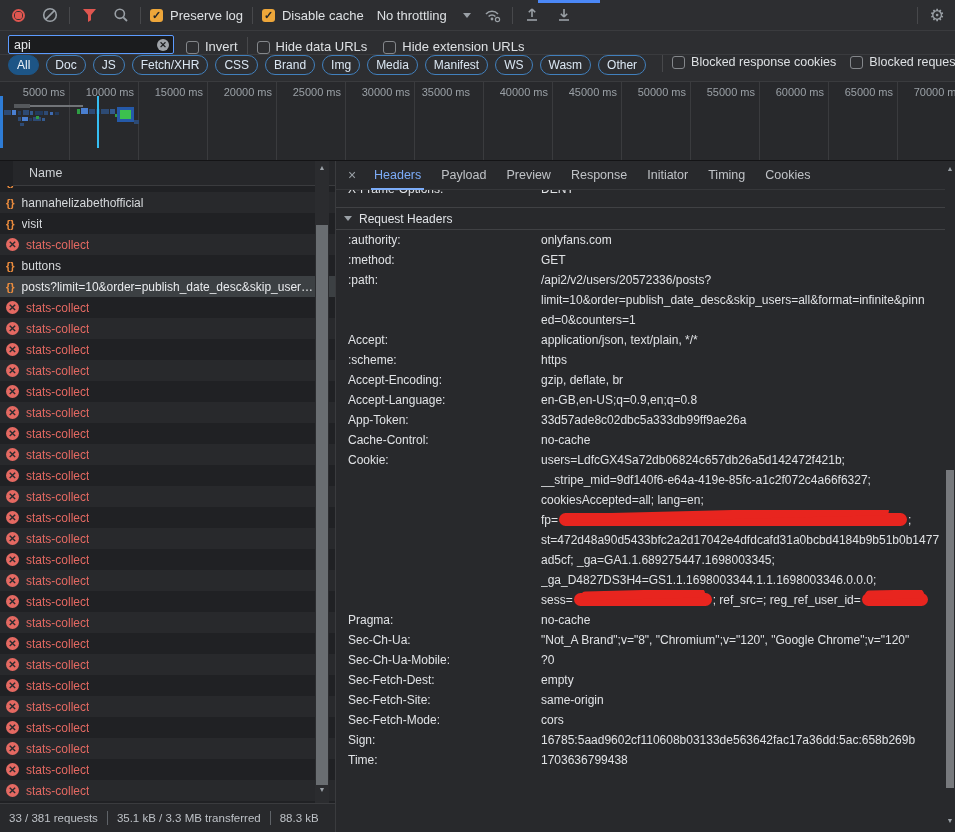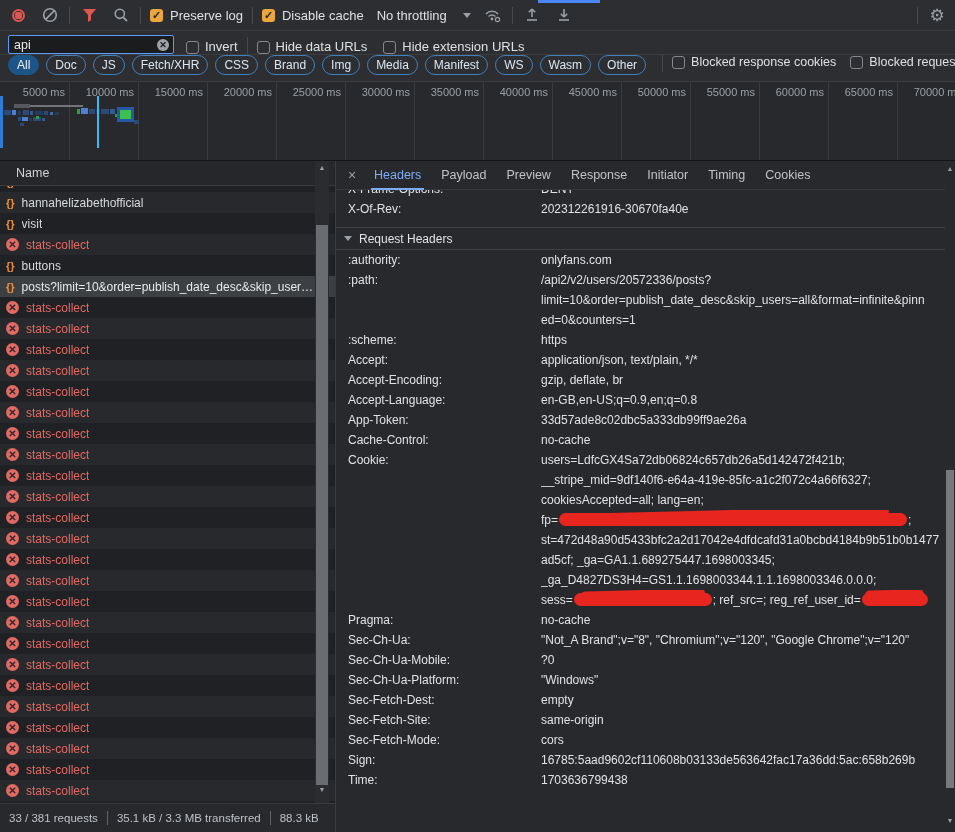--- a/index.html
+++ b/index.html
@@ -45,21 +45,21 @@
   .extra-cb .f-label{font-size:12.5px;}
 
   
   .overview{position:absolute;left:0;top:82px;width:955px;height:79px;background:#28292c;
     border-bottom:1px solid #141416;overflow:hidden;}
   .ov-divider{position:absolute;top:0;bottom:0;width:1px;background:#3a3b3e;}
   .ov-label{position:absolute;top:4px;font-size:11px;color:#9aa0a6;width:70px;text-align:right;white-space:nowrap;}
   .ov-bar{position:absolute;}
 
   
-  .name-header{position:absolute;left:0;top:161px;width:335px;height:25px;background:#26272a;
+  .name-header{position:absolute;left:13px;top:161px;width:335px;height:25px;background:#26272a;
     border-bottom:1px solid #3a3b3e;font-size:12.5px;color:#cfd2d6;line-height:24px;padding-left:16px;}
   .rows{position:absolute;left:0;top:186px;width:335px;height:617px;overflow:hidden;background:#202124;}
   .row{height:21px;display:flex;align-items:center;padding-left:6px;width:335px;
     font-size:12px;color:#d7dadd;white-space:nowrap;overflow:hidden;}
   .row.dark{background:#202124;}
   .row.light{background:#28292c;}
   .row.selected{background:#3c4043;color:#e8eaed;}
   .row.blocked{color:#e46962;}
   .row .lbl{margin-left:7px;overflow:hidden;text-overflow:ellipsis;}
   .icon-json{color:#ed8d3e;font-size:11px;font-weight:bold;flex:none;letter-spacing:0px;}
@@ -225,21 +225,21 @@
     <div class="ov-label" style="left: 64px;">10000 ms</div>
     <div class="ov-divider" style="left: 207px;"></div>
     <div class="ov-label" style="left: 133px;">15000 ms</div>
     <div class="ov-divider" style="left: 276px;"></div>
     <div class="ov-label" style="left: 202px;">20000 ms</div>
     <div class="ov-divider" style="left: 345px;"></div>
     <div class="ov-label" style="left: 271px;">25000 ms</div>
     <div class="ov-divider" style="left: 414px;"></div>
     <div class="ov-label" style="left: 340px;">30000 ms</div>
     <div class="ov-divider" style="left: 483px;"></div>
-    <div class="ov-label" style="left: 409px;">35000 ms</div>
+    <div class="ov-label" style="left: 400px;">35000 ms</div>
     <div class="ov-divider" style="left: 552px;"></div>
     <div class="ov-label" style="left: 478px;">40000 ms</div>
     <div class="ov-divider" style="left: 621px;"></div>
     <div class="ov-label" style="left: 547px;">45000 ms</div>
     <div class="ov-divider" style="left: 690px;"></div>
     <div class="ov-label" style="left: 616px;">50000 ms</div>
     <div class="ov-divider" style="left: 759px;"></div>
     <div class="ov-label" style="left: 685px;">55000 ms</div>
     <div class="ov-divider" style="left: 828px;"></div>
     <div class="ov-label" style="left: 754px;">60000 ms</div>
@@ -432,58 +432,58 @@
       </div>
   </div>
   <div class="kv-clip">
     <div class="kv-row">
       <div class="kv-key kv-line">X-Frame-Options:</div>
       <div class="kv-vals">
           <div class="kv-line">DENY</div>
         </div>
     </div>
   </div>
-  <div class="kv-row">
-    <div class="kv-key kv-line">X-Of-Rev:</div>
-    <div class="kv-vals">
-        <div class="kv-line">202312261916-30670fa40e</div>
-      </div>
-  </div>
   <div class="spacer8"></div>
   <div class="hr"></div>
   <div class="sec">
     <div class="tri"></div>
     <span>Request Headers</span>
   </div>
   <div class="hr"></div>
   <div id="kv-rows">
       <div class="kv-row">
         <div class="kv-key kv-line">:authority:</div>
         <div class="kv-vals">
           <div class="kv-line">onlyfans.com</div>
         </div>
       </div>
       <div class="kv-row">
+        <div class="kv-key kv-line">:method:</div>
+        <div class="kv-vals">
+          <div class="kv-line">GET</div>
+        </div>
+      </div>
+      <div class="kv-row">
         <div class="kv-key kv-line">:path:</div>
         <div class="kv-vals">
           <div class="kv-line">/api2/v2/users/20572336/posts?</div>
           <div class="kv-line">limit=10&amp;order=publish_date_desc&amp;skip_users=all&amp;format=infinite&amp;pinn</div>
           <div class="kv-line">ed=0&amp;counters=1</div>
         </div>
       </div>
       <div class="kv-row">
+        <div class="kv-key kv-line">Accept:</div>
+        <div class="kv-vals">
+          <div class="kv-line">application/json, text/plain, */*</div>
+        </div>
+      </div>
+      <div class="kv-row">
         <div class="kv-key kv-line">:scheme:</div>
         <div class="kv-vals">
           <div class="kv-line">https</div>
-        </div>
-      </div>
-      <div class="kv-row">
-        <div class="kv-key kv-line">Accept:</div>
-        <div class="kv-vals">
-          <div class="kv-line">application/json, text/plain, */*</div>
         </div>
       </div>
       <div class="kv-row">
         <div class="kv-key kv-line">Accept-Encoding:</div>
         <div class="kv-vals">
           <div class="kv-line">gzip, deflate, br</div>
         </div>
       </div>
       <div class="kv-row">
         <div class="kv-key kv-line">Accept-Language:</div>
@@ -528,26 +528,20 @@
           <div class="kv-line">"Not_A Brand";v="8", "Chromium";v="120", "Google Chrome";v="120"</div>
         </div>
       </div>
       <div class="kv-row">
         <div class="kv-key kv-line">Sec-Ch-Ua-Mobile:</div>
         <div class="kv-vals">
           <div class="kv-line">?0</div>
         </div>
       </div>
       <div class="kv-row">
-        <div class="kv-key kv-line">Sec-Ch-Ua-Platform:</div>
-        <div class="kv-vals">
-          <div class="kv-line">"Windows"</div>
-        </div>
-      </div>
-      <div class="kv-row">
         <div class="kv-key kv-line">Sec-Fetch-Dest:</div>
         <div class="kv-vals">
           <div class="kv-line">empty</div>
         </div>
       </div>
       <div class="kv-row">
         <div class="kv-key kv-line">Sec-Fetch-Site:</div>
         <div class="kv-vals">
           <div class="kv-line">same-origin</div>
         </div>

